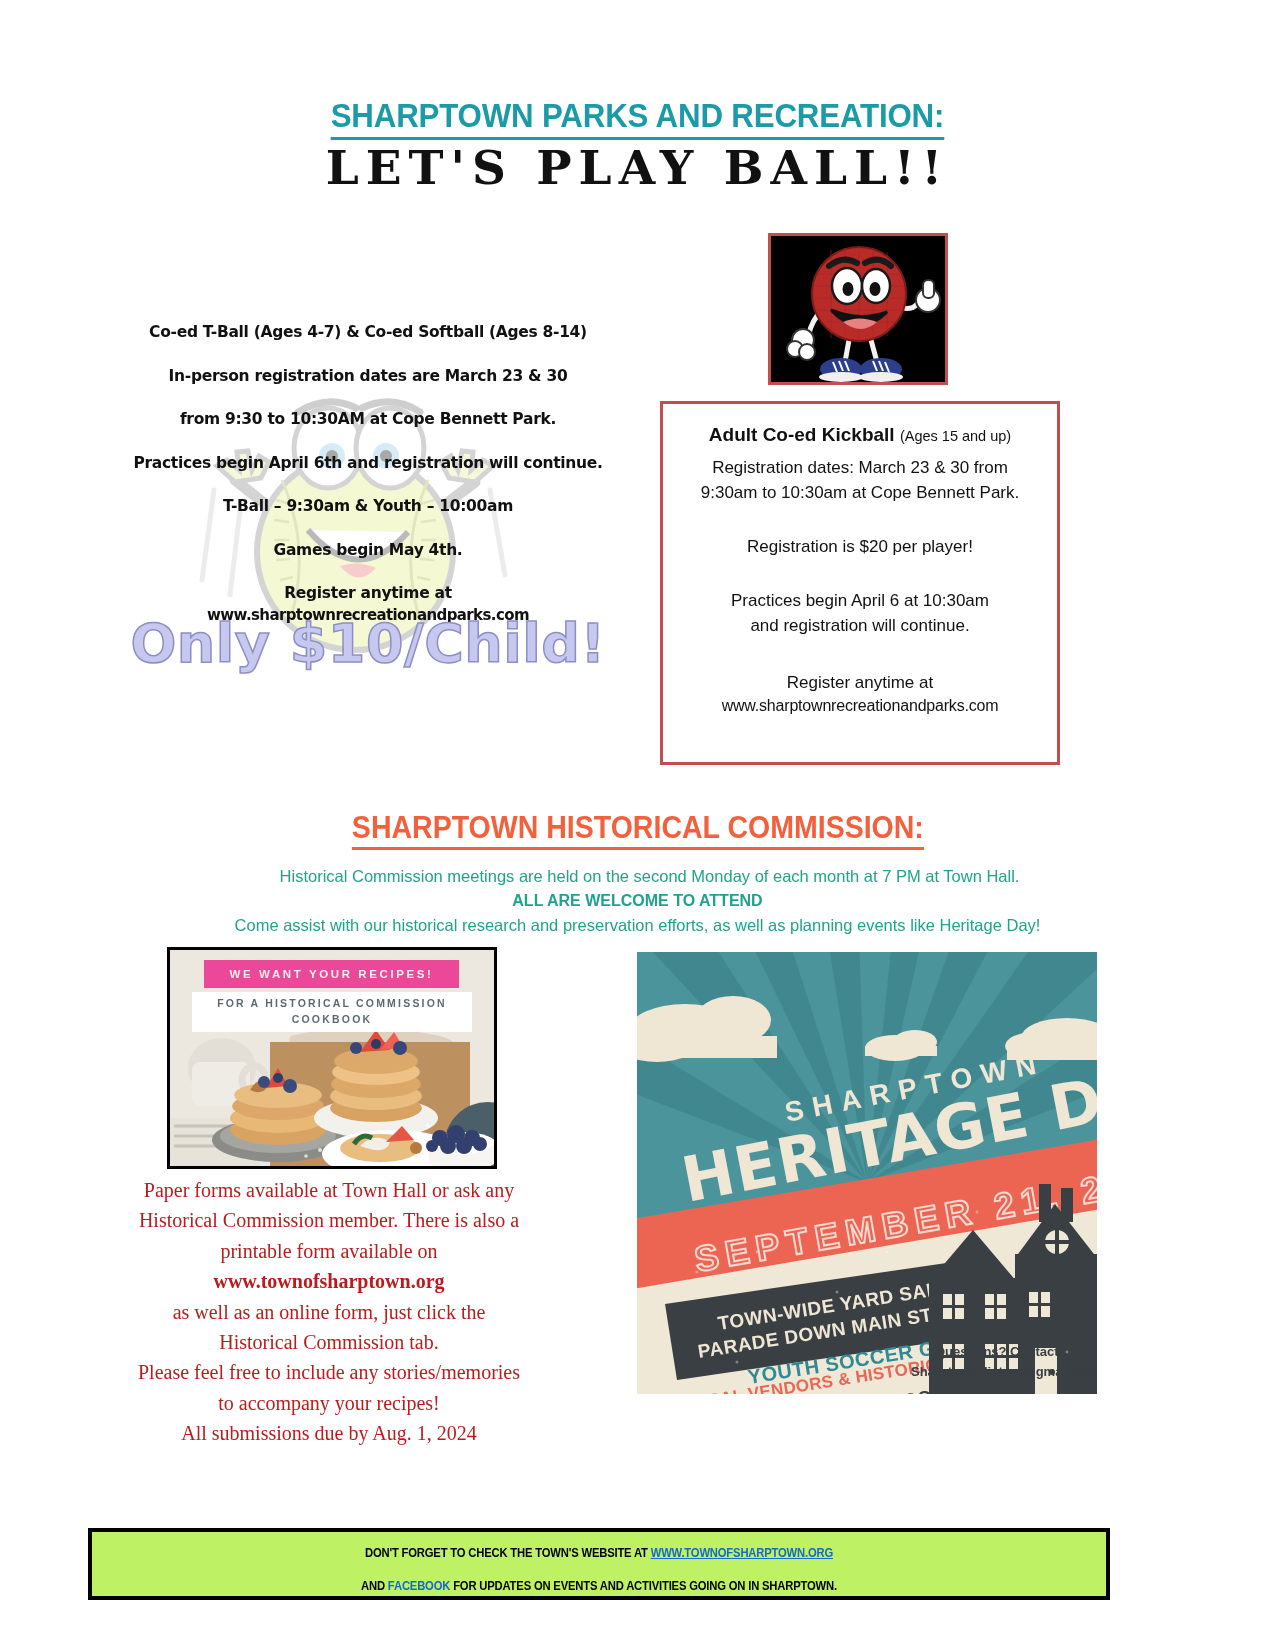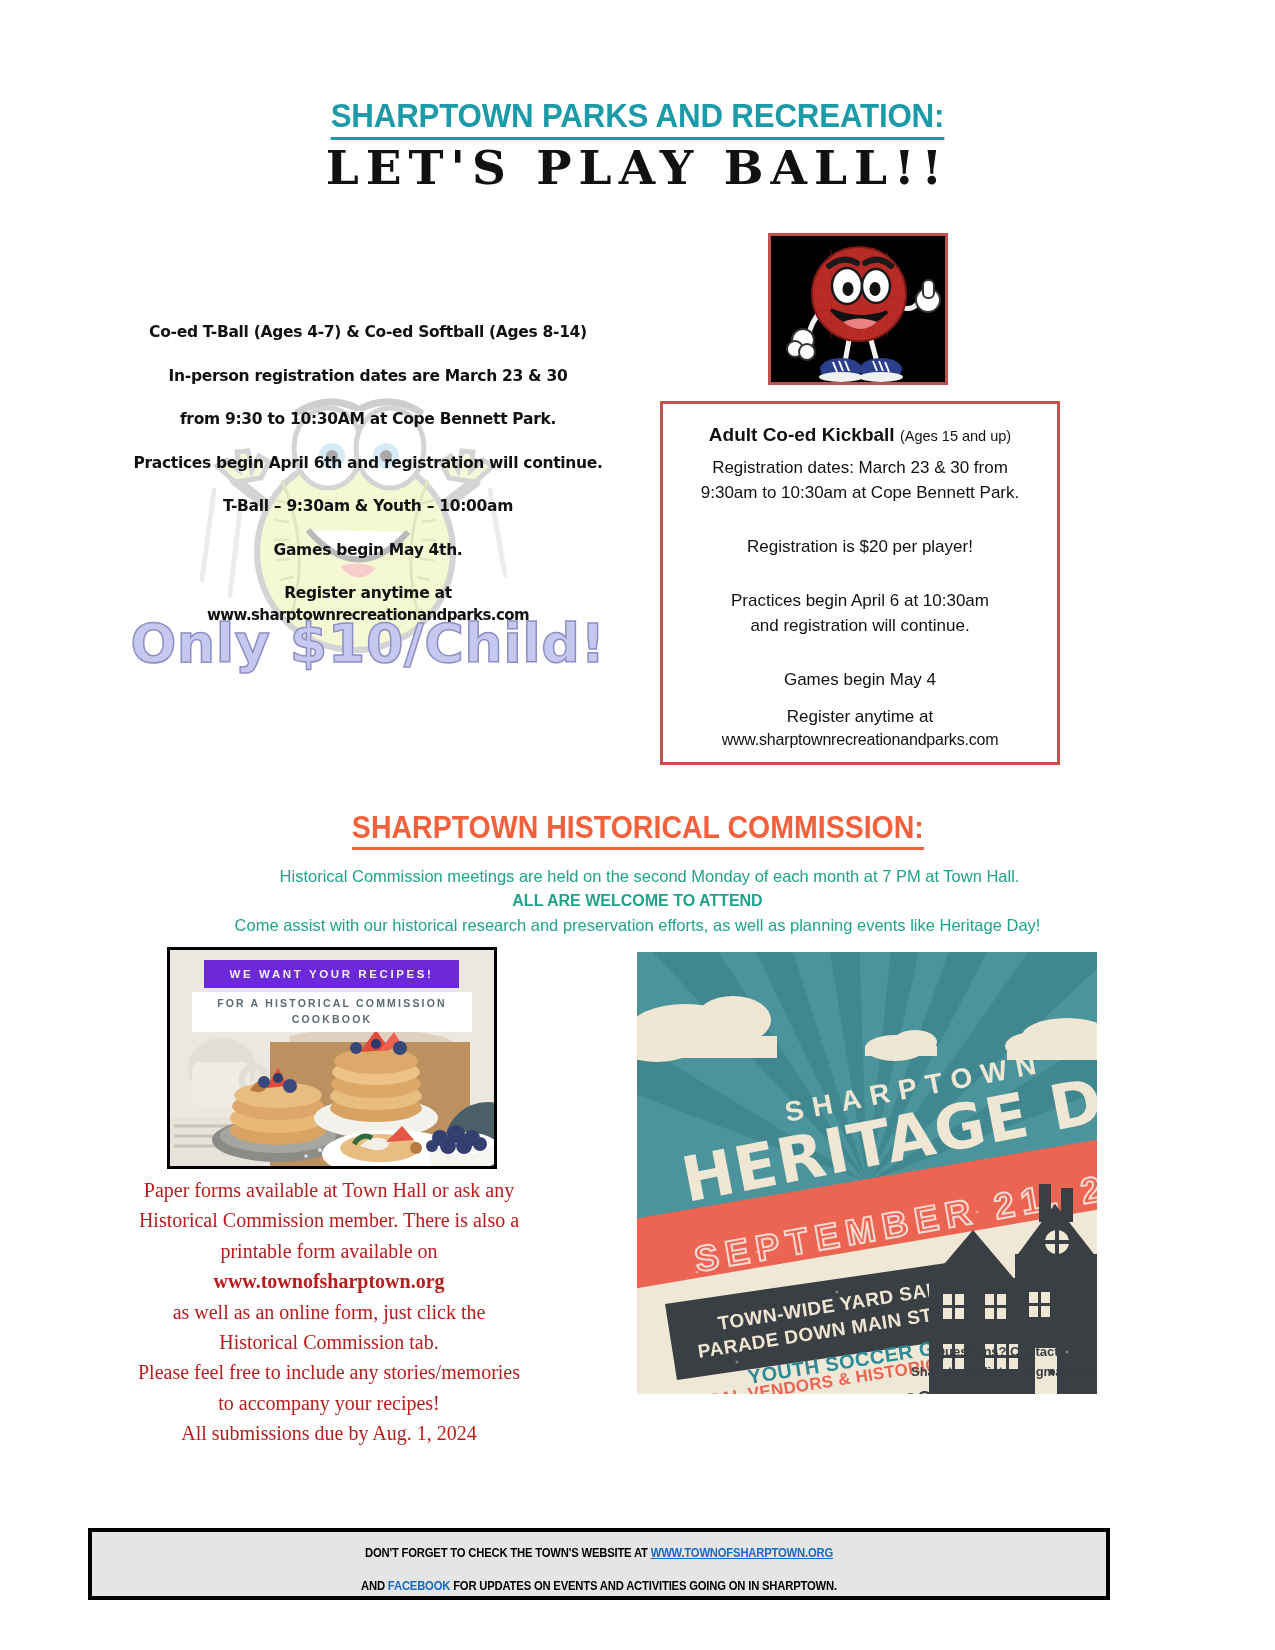--- a/index.html
+++ b/index.html
@@ -100,21 +100,21 @@
   .hist-sub.l3{top:916px;}
 
   
   .cookbook{
     position:absolute;left:167px;top:947px;width:330px;height:222px;
     border:3px solid #000;box-sizing:border-box;overflow:hidden;
     background:#ece8e0;
   }
   .cb-band1{
     position:absolute;left:34px;top:10px;width:255px;height:28px;
-    background:#6d28d9;color:#f2f0eb;
+    background:#ec4899;color:#f2f0eb;
     font-size:11.5px;letter-spacing:2.6px;font-weight:bold;
     display:flex;align-items:center;justify-content:center;
   }
   .cb-band2{
     position:absolute;left:22px;top:42px;width:280px;height:40px;
     background:#ffffff;color:#5b6a72;
     font-size:10.5px;letter-spacing:2.2px;font-weight:bold;
     display:flex;align-items:center;justify-content:center;text-align:center;
     line-height:1.5;
   }
@@ -129,21 +129,21 @@
   .forms-text{
     position:absolute;left:104px;top:1175px;width:450px;text-align:center;
     font-family:"Liberation Serif", serif;
     font-size:20px;color:#b91c1c;line-height:1.52;
   }
   .forms-text .bold{font-weight:bold;}
 
   
   .footer{
     position:absolute;left:88px;top:1528px;width:1022px;height:72px;
-    border:4px solid #000;background:#e5e5e5;box-sizing:border-box;
+    border:4px solid #000;background:#bef264;box-sizing:border-box;
     text-align:center;
   }
   .footer .fl{
     font-family:"Liberation Sans", sans-serif;
     font-weight:bold;font-size:12.5px;color:#000;letter-spacing:-0.2px;
     transform:scaleX(0.9);transform-origin:center;
   }
   .footer .fl.a{margin-top:14px;}
   .footer .fl.b{margin-top:19px;}
   .lnk{color:#1569c7;text-decoration:underline;}
@@ -297,21 +297,20 @@
       <span class="ages">(Ages 15 and up)</span>
     </div>
     <div class="kb-line">Registration dates: March 23 &amp; 30  from</div>
     <div class="kb-line" style="margin-top:2px">9:30am to 10:30am at Cope Bennett Park.</div>
     <div class="kb-gap"></div>
     <div class="kb-line">Registration is $20 per player!</div>
     <div class="kb-gap"></div>
     <div class="kb-line">Practices begin April 6 at 10:30am</div>
     <div class="kb-line" style="margin-top:2px">and registration will continue.</div>
     <div class="kb-gap"></div>
-    <div class="kb-line">Games begin May 4</div>
     <div class="kb-line" style="margin-top:14px">Register anytime at</div>
     <div class="kb-url">www.sharptownrecreationandparks.com</div>
   </div>
 
   <div class="hist-head">
     <span>SHARPTOWN HISTORICAL COMMISSION:</span>
   </div>
   <div class="hist-sub l1">Historical Commission meetings are held on the second Monday of each month at 7 PM at Town Hall.</div>
   <div class="hist-sub l2">ALL ARE WELCOME TO ATTEND</div>
   <div class="hist-sub l3">Come assist with our historical research and preservation efforts, as well as planning events like Heritage Day!</div>

